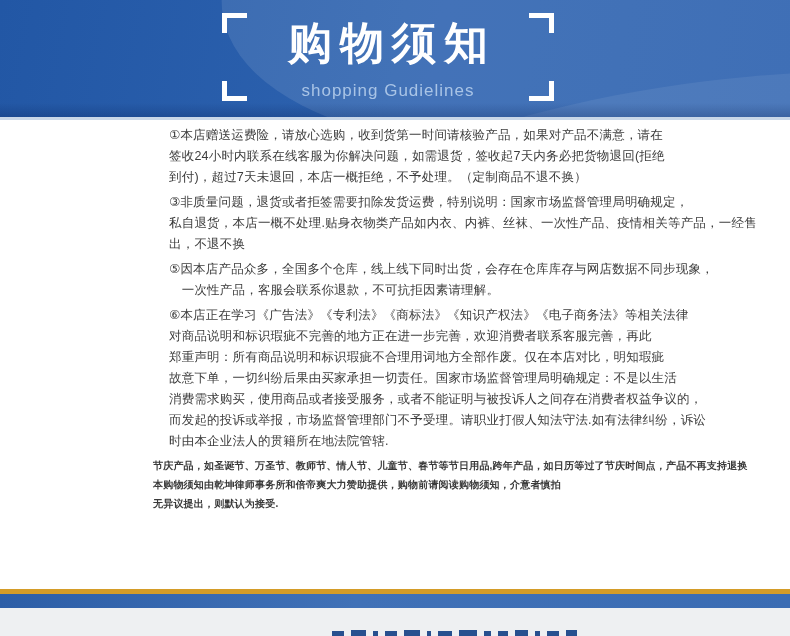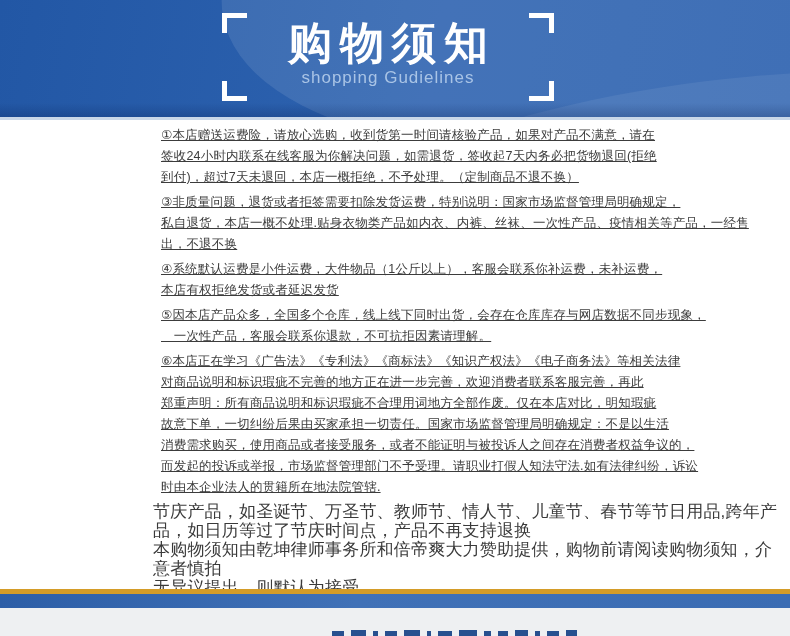--- a/index.html
+++ b/index.html
@@ -19,26 +19,26 @@
     background:linear-gradient(to bottom,rgba(0,20,70,0),rgba(0,20,70,0.22));}
   .divider{height:3px;background:#c9d7e8;}
   .title-frame{position:absolute;left:222px;top:13px;width:332px;height:88px;text-align:center;}
   .corner{position:absolute;width:20px;height:15px;}
   .corner.tl{left:0;top:0;border-left:5px solid #fff;border-top:5px solid #fff;}
   .corner.tr{right:0;top:0;border-right:5px solid #fff;border-top:5px solid #fff;}
   .corner.bl{left:0;bottom:0;border-left:5px solid #fff;border-bottom:5px solid #fff;}
   .corner.br{right:0;bottom:0;border-right:5px solid #fff;border-bottom:5px solid #fff;}
   .title{margin:5px 0 0;color:#ffffff;font-size:44px;font-weight:700;
     letter-spacing:8px;text-indent:8px;line-height:1.12;white-space:nowrap;}
-  .subtitle{margin-top:1px;color:#a9c4e6;font-size:17px;letter-spacing:1px;}
+  .subtitle{margin-top:14px;color:#a9c4e6;font-size:17px;letter-spacing:1px;}
   
   .body{padding:5px 8px 0 153px;color:#3c3c3c;}
-  .para{margin:0 8px 4px;font-size:12.5px;line-height:21px;white-space:pre-line;letter-spacing:0.2px;text-decoration:underline;}
+  .para{margin:0 16px 4px;font-size:12.5px;line-height:21px;white-space:pre-line;letter-spacing:0.2px;}
   .footer-notes{margin-top:2px;}
-  .footer-note{margin:0;font-size:17px;line-height:19px;color:#3a3a3a;letter-spacing:0.2px;}
+  .footer-note{margin:0;font-size:10px;line-height:19px;color:#3a3a3a;letter-spacing:0.2px;font-weight:bold;}
   
   .bottom{position:absolute;left:0;bottom:0;width:790px;}
   .bar-gold{height:5px;background:#d49c28;}
   .bar-blue{height:14px;background:linear-gradient(90deg,#2c5ea7,#4071b7 45%,#3a6cb3);}
   .gray-strip{position:relative;height:28px;background:#eef0f2;}
   .fragments{position:absolute;left:332px;bottom:0;display:flex;align-items:flex-end;gap:7px;}
   .frag{background:#27508f;height:5px;display:inline-block;}
 </style>
 </head>
 <body>
@@ -60,22 +60,20 @@
   </header>
 
   <div class="divider"></div>
 
   <main class="body">
     <div class="para">①本店赠送运费险，请放心选购，收到货第一时间请核验产品，如果对产品不满意，请在
 签收24小时内联系在线客服为你解决问题，如需退货，签收起7天内务必把货物退回(拒绝
 到付)，超过7天未退回，本店一概拒绝，不予处理。（定制商品不退不换）</div>
     <div class="para">③非质量问题，退货或者拒签需要扣除发货运费，特别说明：国家市场监督管理局明确规定，
 私自退货，本店一概不处理.贴身衣物类产品如内衣、内裤、丝袜、一次性产品、疫情相关等产品，一经售出，不退不换</div>
-    <div class="para">④系统默认运费是小件运费，大件物品（1公斤以上），客服会联系你补运费，未补运费，
-本店有权拒绝发货或者延迟发货</div>
     <div class="para">⑤因本店产品众多，全国多个仓库，线上线下同时出货，会存在仓库库存与网店数据不同步现象，
 　一次性产品，客服会联系你退款，不可抗拒因素请理解。</div>
     <div class="para">⑥本店正在学习《广告法》《专利法》《商标法》《知识产权法》《电子商务法》等相关法律
 对商品说明和标识瑕疵不完善的地方正在进一步完善，欢迎消费者联系客服完善，再此
 郑重声明：所有商品说明和标识瑕疵不合理用词地方全部作废。仅在本店对比，明知瑕疵
 故意下单，一切纠纷后果由买家承担一切责任。国家市场监督管理局明确规定：不是以生活
 消费需求购买，使用商品或者接受服务，或者不能证明与被投诉人之间存在消费者权益争议的，
 而发起的投诉或举报，市场监督管理部门不予受理。请职业打假人知法守法.如有法律纠纷，诉讼
 时由本企业法人的贯籍所在地法院管辖.</div>
     <div class="footer-notes">

